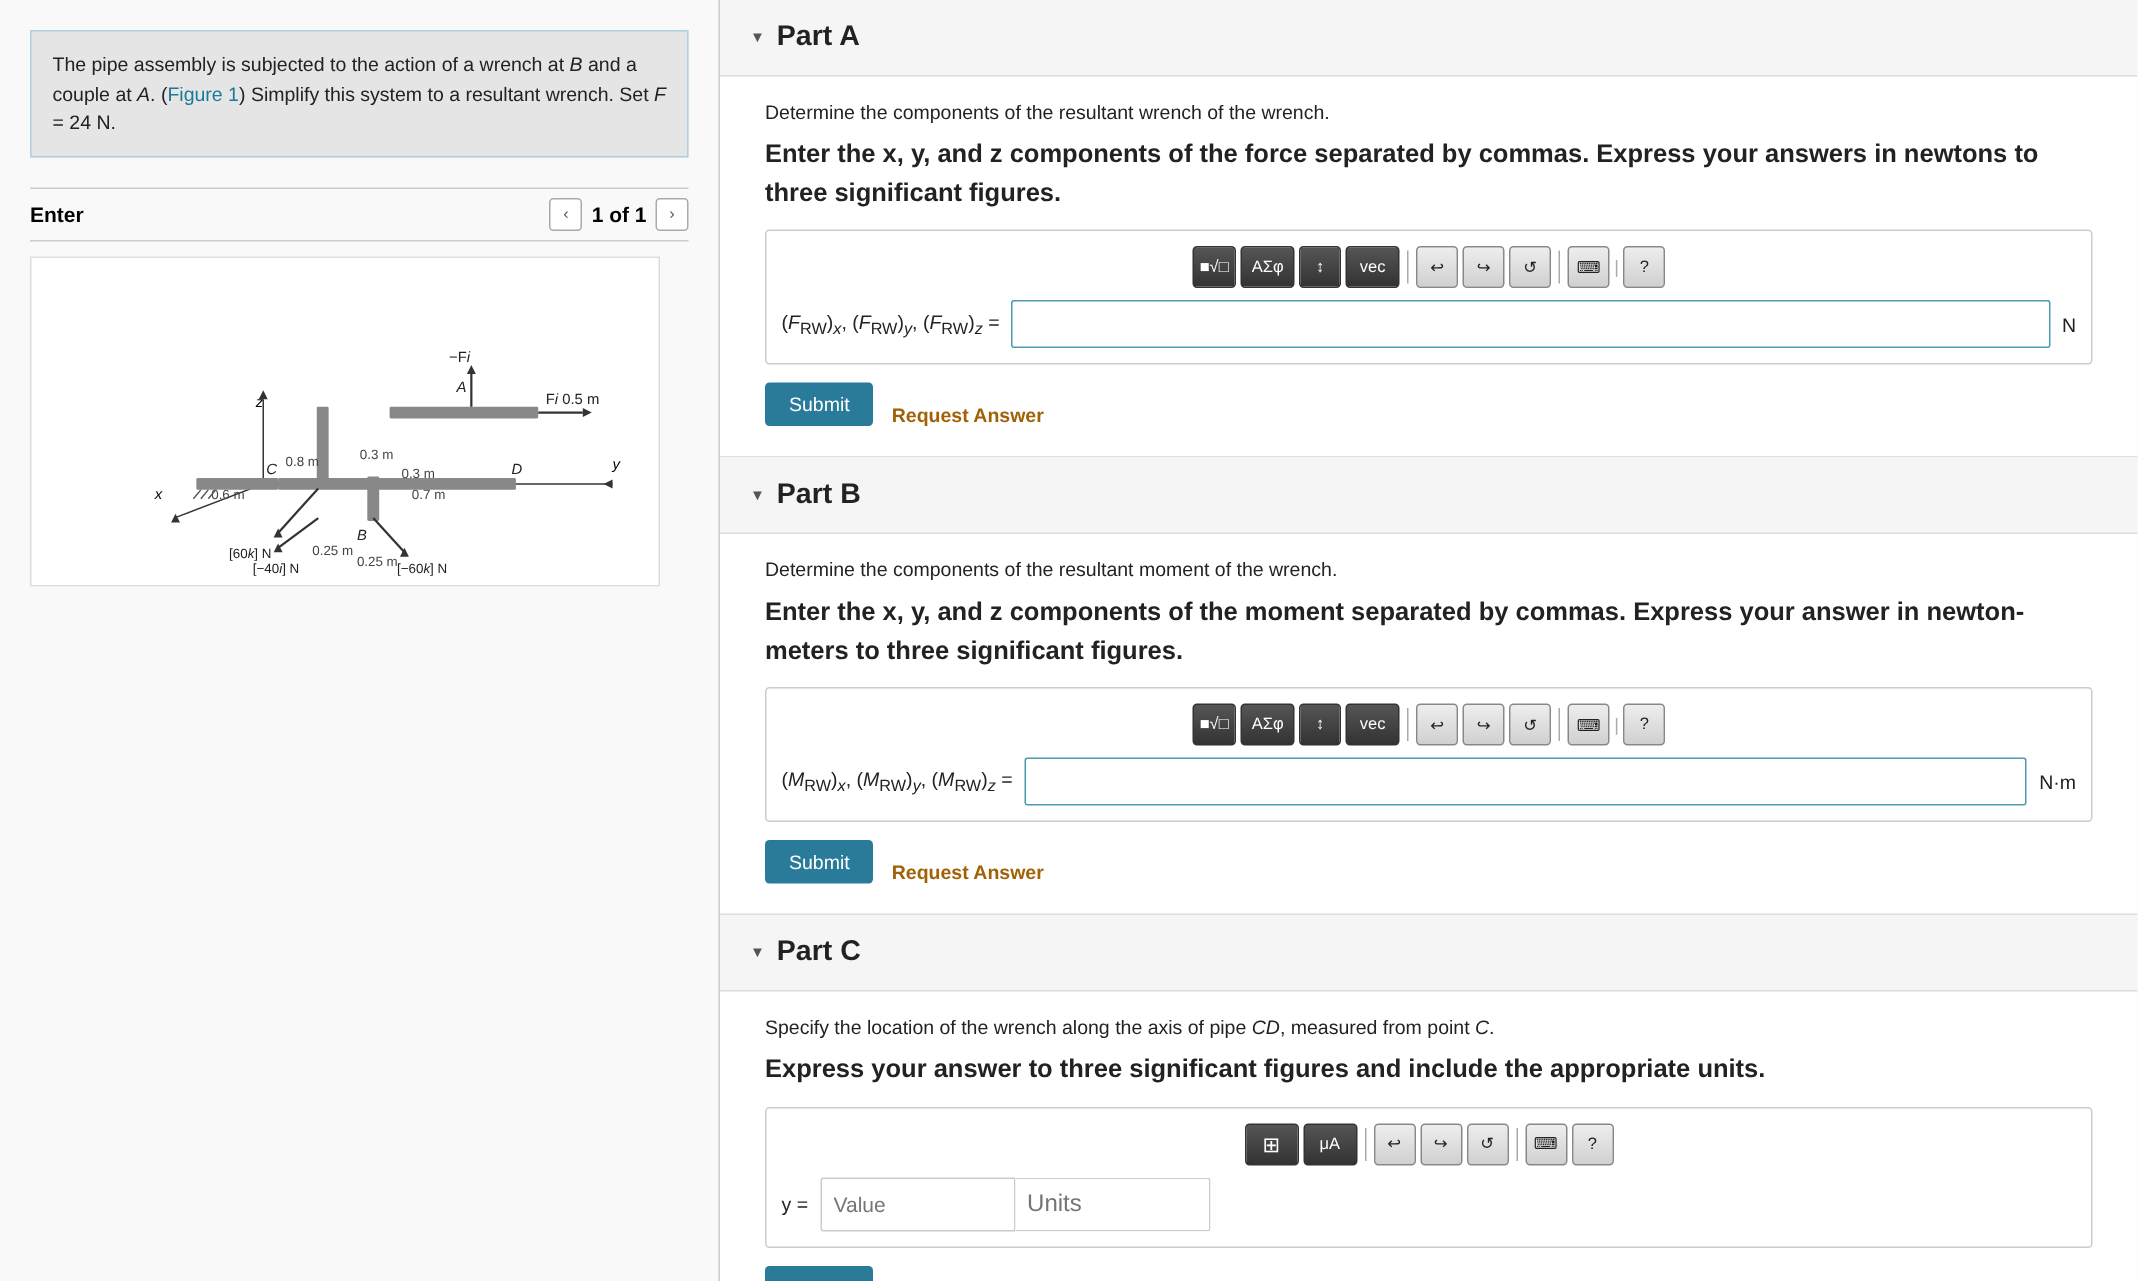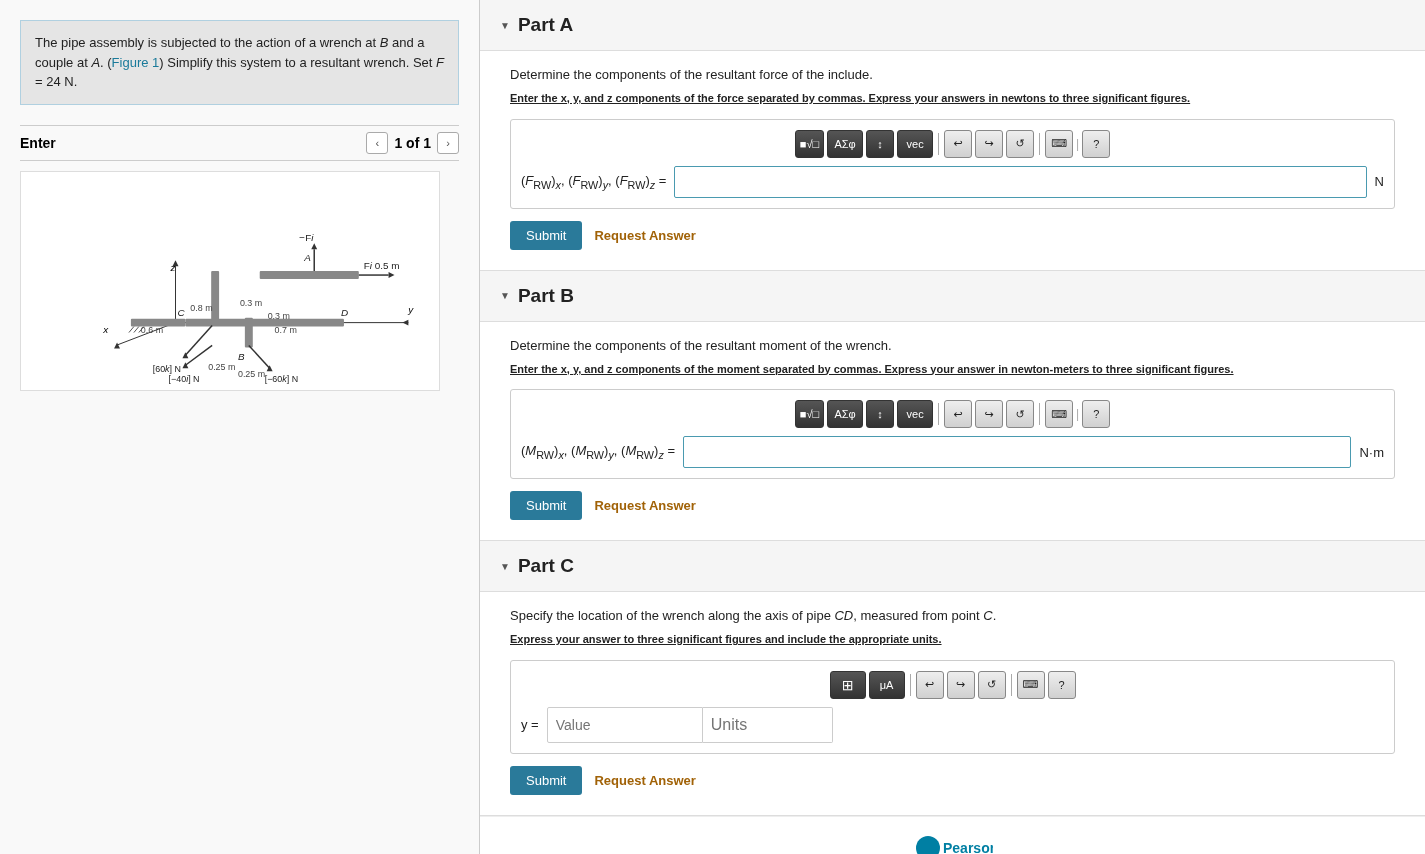--- a/index.html
+++ b/index.html
@@ -83,26 +83,25 @@
 
     .part-body {
       padding: 16px 30px 20px 30px;
     }
     .part-description {
       font-size: 13px;
       color: #222;
       margin-bottom: 8px;
     }
     .part-instruction {
-      font-size: 11px;
+      font-size: 17px;
       color: #222;
       font-weight: bold;
       margin-bottom: 12px;
       line-height: 1.5;
-      text-decoration: underline;
     }
 
     
     .answer-box {
       border: 1px solid #ccc;
       border-radius: 3px;
       padding: 10px;
       background: #fff;
       margin-bottom: 12px;
     }
@@ -158,21 +157,21 @@
       white-space: nowrap;
     }
 
     
     .value-units-row {
       display: flex;
       align-items: center;
       gap: 0;
     }
     .value-input {
-      width: 156px;
+      width: 130px;
       height: 36px;
       border: 1px solid #ccc;
       border-right: 1px solid #ccc;
       padding: 0 8px;
       font-size: 14px;
       color: #aaa;
       border-radius: 2px 0 0 2px;
     }
     .units-input {
       width: 130px;
@@ -180,21 +179,21 @@
       border: 1px solid #ccc;
       border-left: none;
       padding: 0 8px;
       font-size: 16px;
       color: #aaa;
       border-radius: 0 2px 2px 0;
     }
 
     .action-row {
       display: flex;
-      align-items: center;
+      align-items: flex-end;
       gap: 12px;
       margin-top: 8px;
     }
     .submit-btn {
       background: #2a7a9a;
       color: #fff;
       border: none;
       border-radius: 3px;
       padding: 7px 16px;
       font-size: 13px;
@@ -335,21 +334,21 @@
 </div>
 
 <div class="right-panel">
 
   <div class="part-section">
     <div class="part-header">
       <span class="arrow">▼</span>
       <span class="part-label">Part A</span>
     </div>
     <div class="part-body">
-      <p class="part-description">Determine the components of the resultant force of the include.</p>
+      <p class="part-description">Determine the components of the resultant wrench of the wrench.</p>
       <p class="part-instruction">Enter the x, y, and z components of the force separated by commas. Express your answers in newtons to three significant figures.</p>
 
       <div class="answer-box">
         <div class="toolbar">
           <button class="toolbar-btn dark">■√□</button>
           <button class="toolbar-btn dark wide">ΑΣφ</button>
           <button class="toolbar-btn dark">↕</button>
           <button class="toolbar-btn dark wide">vec</button>
           <div class="toolbar-sep"></div>
           <button class="toolbar-btn">↩</button>

